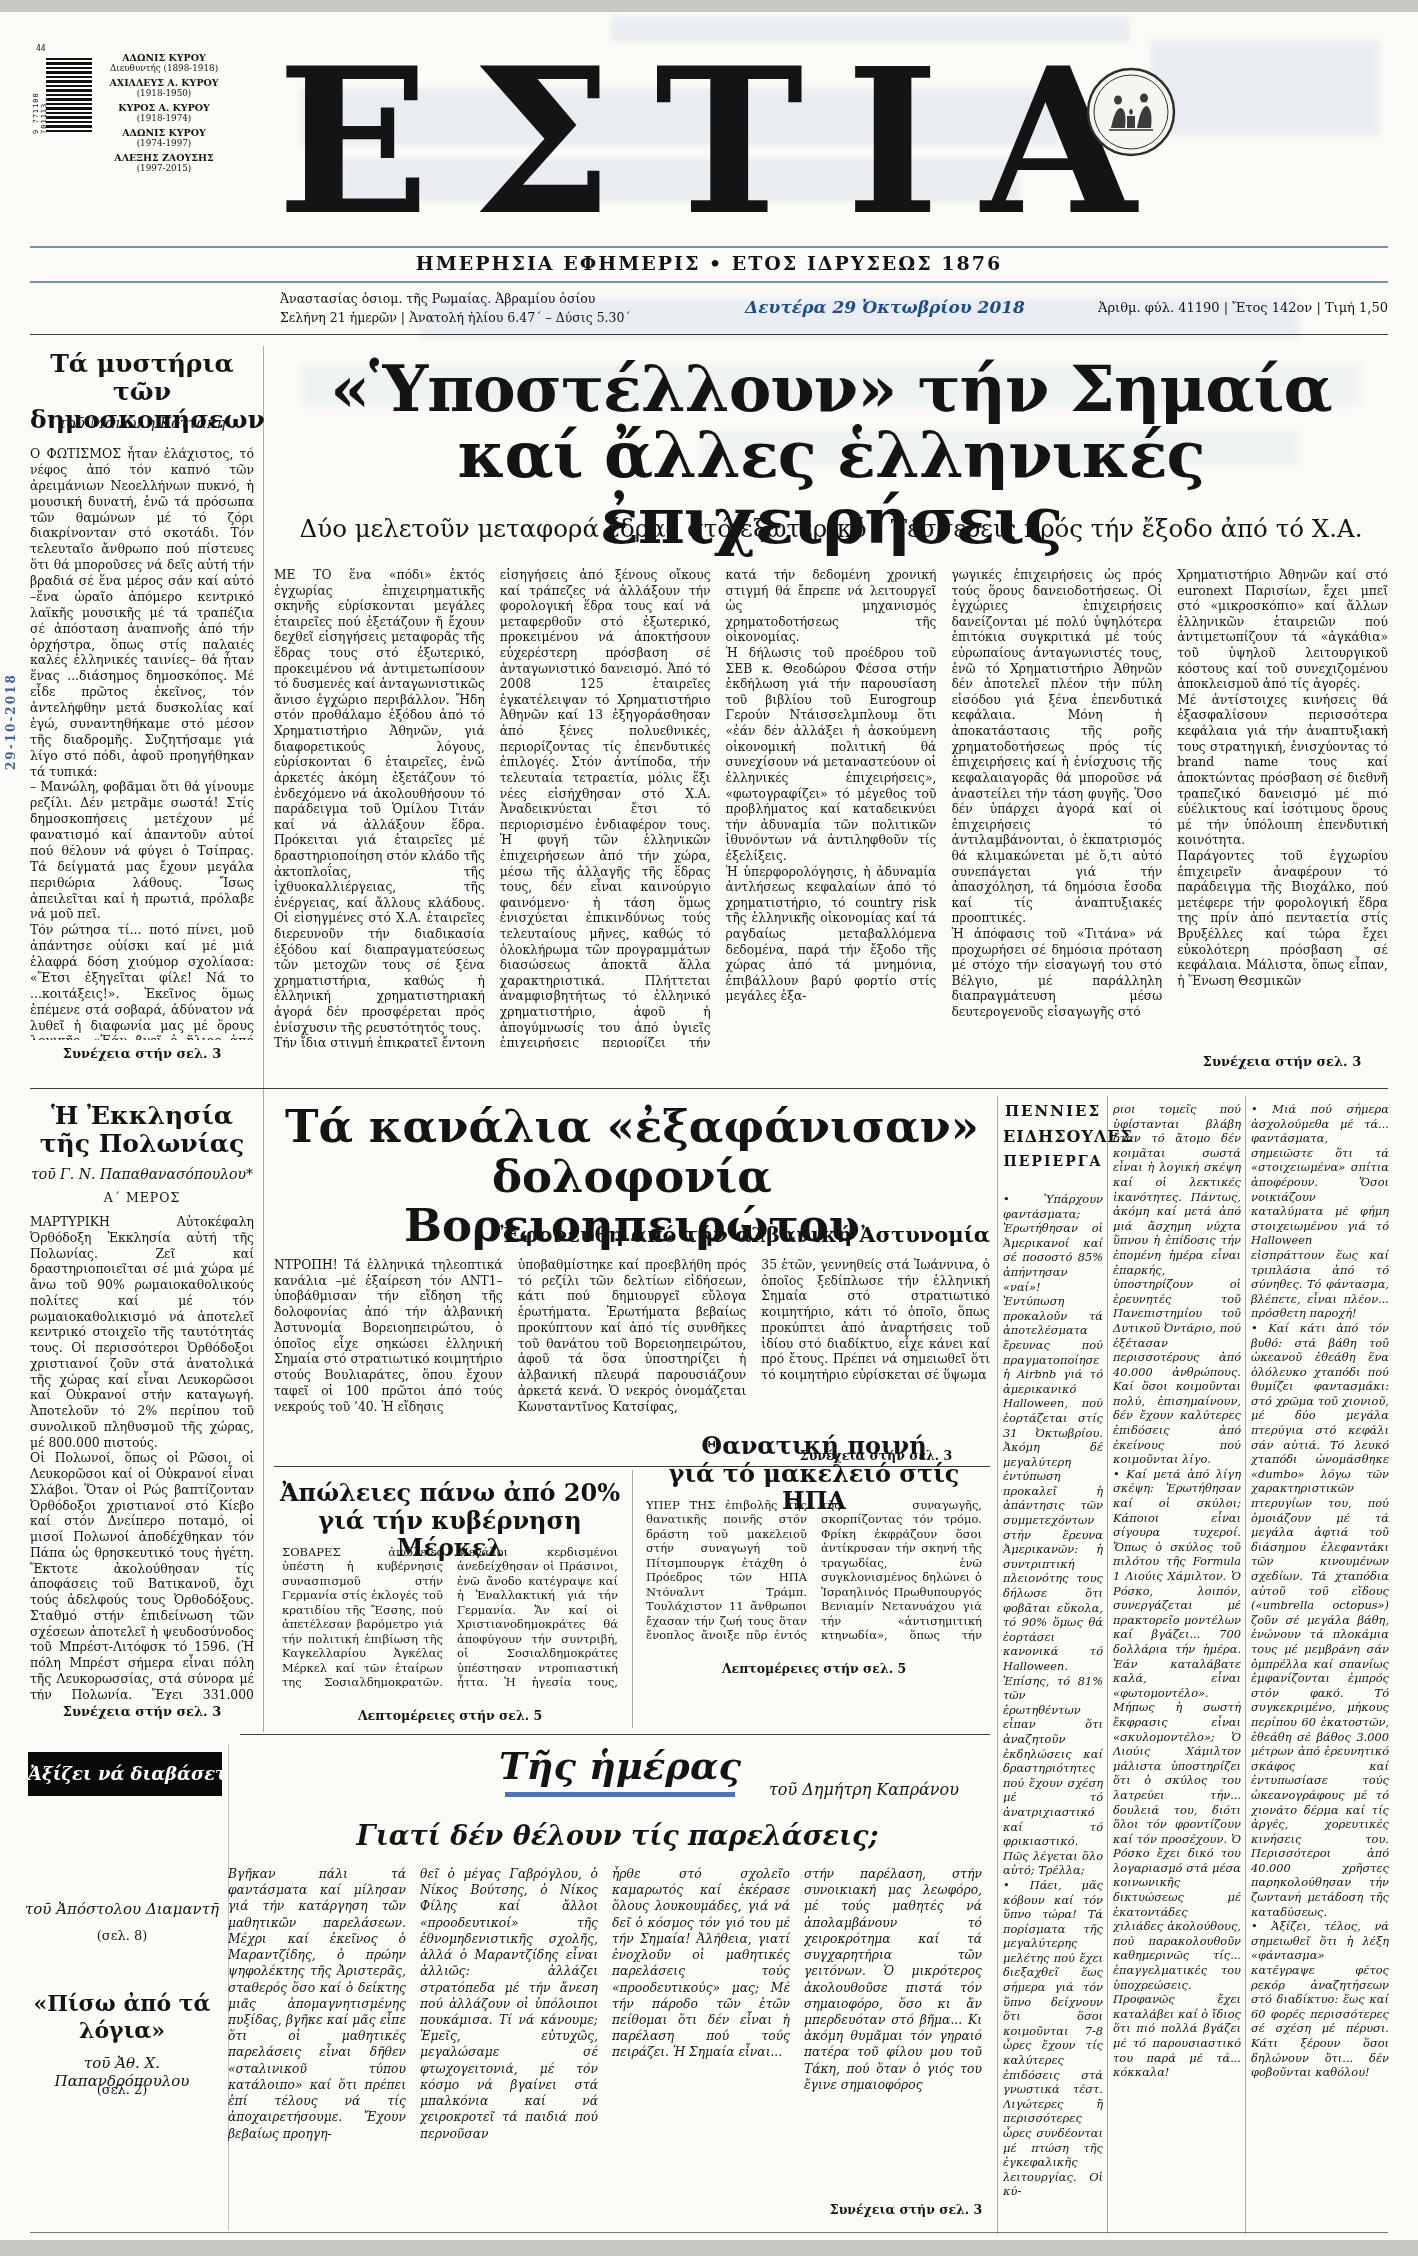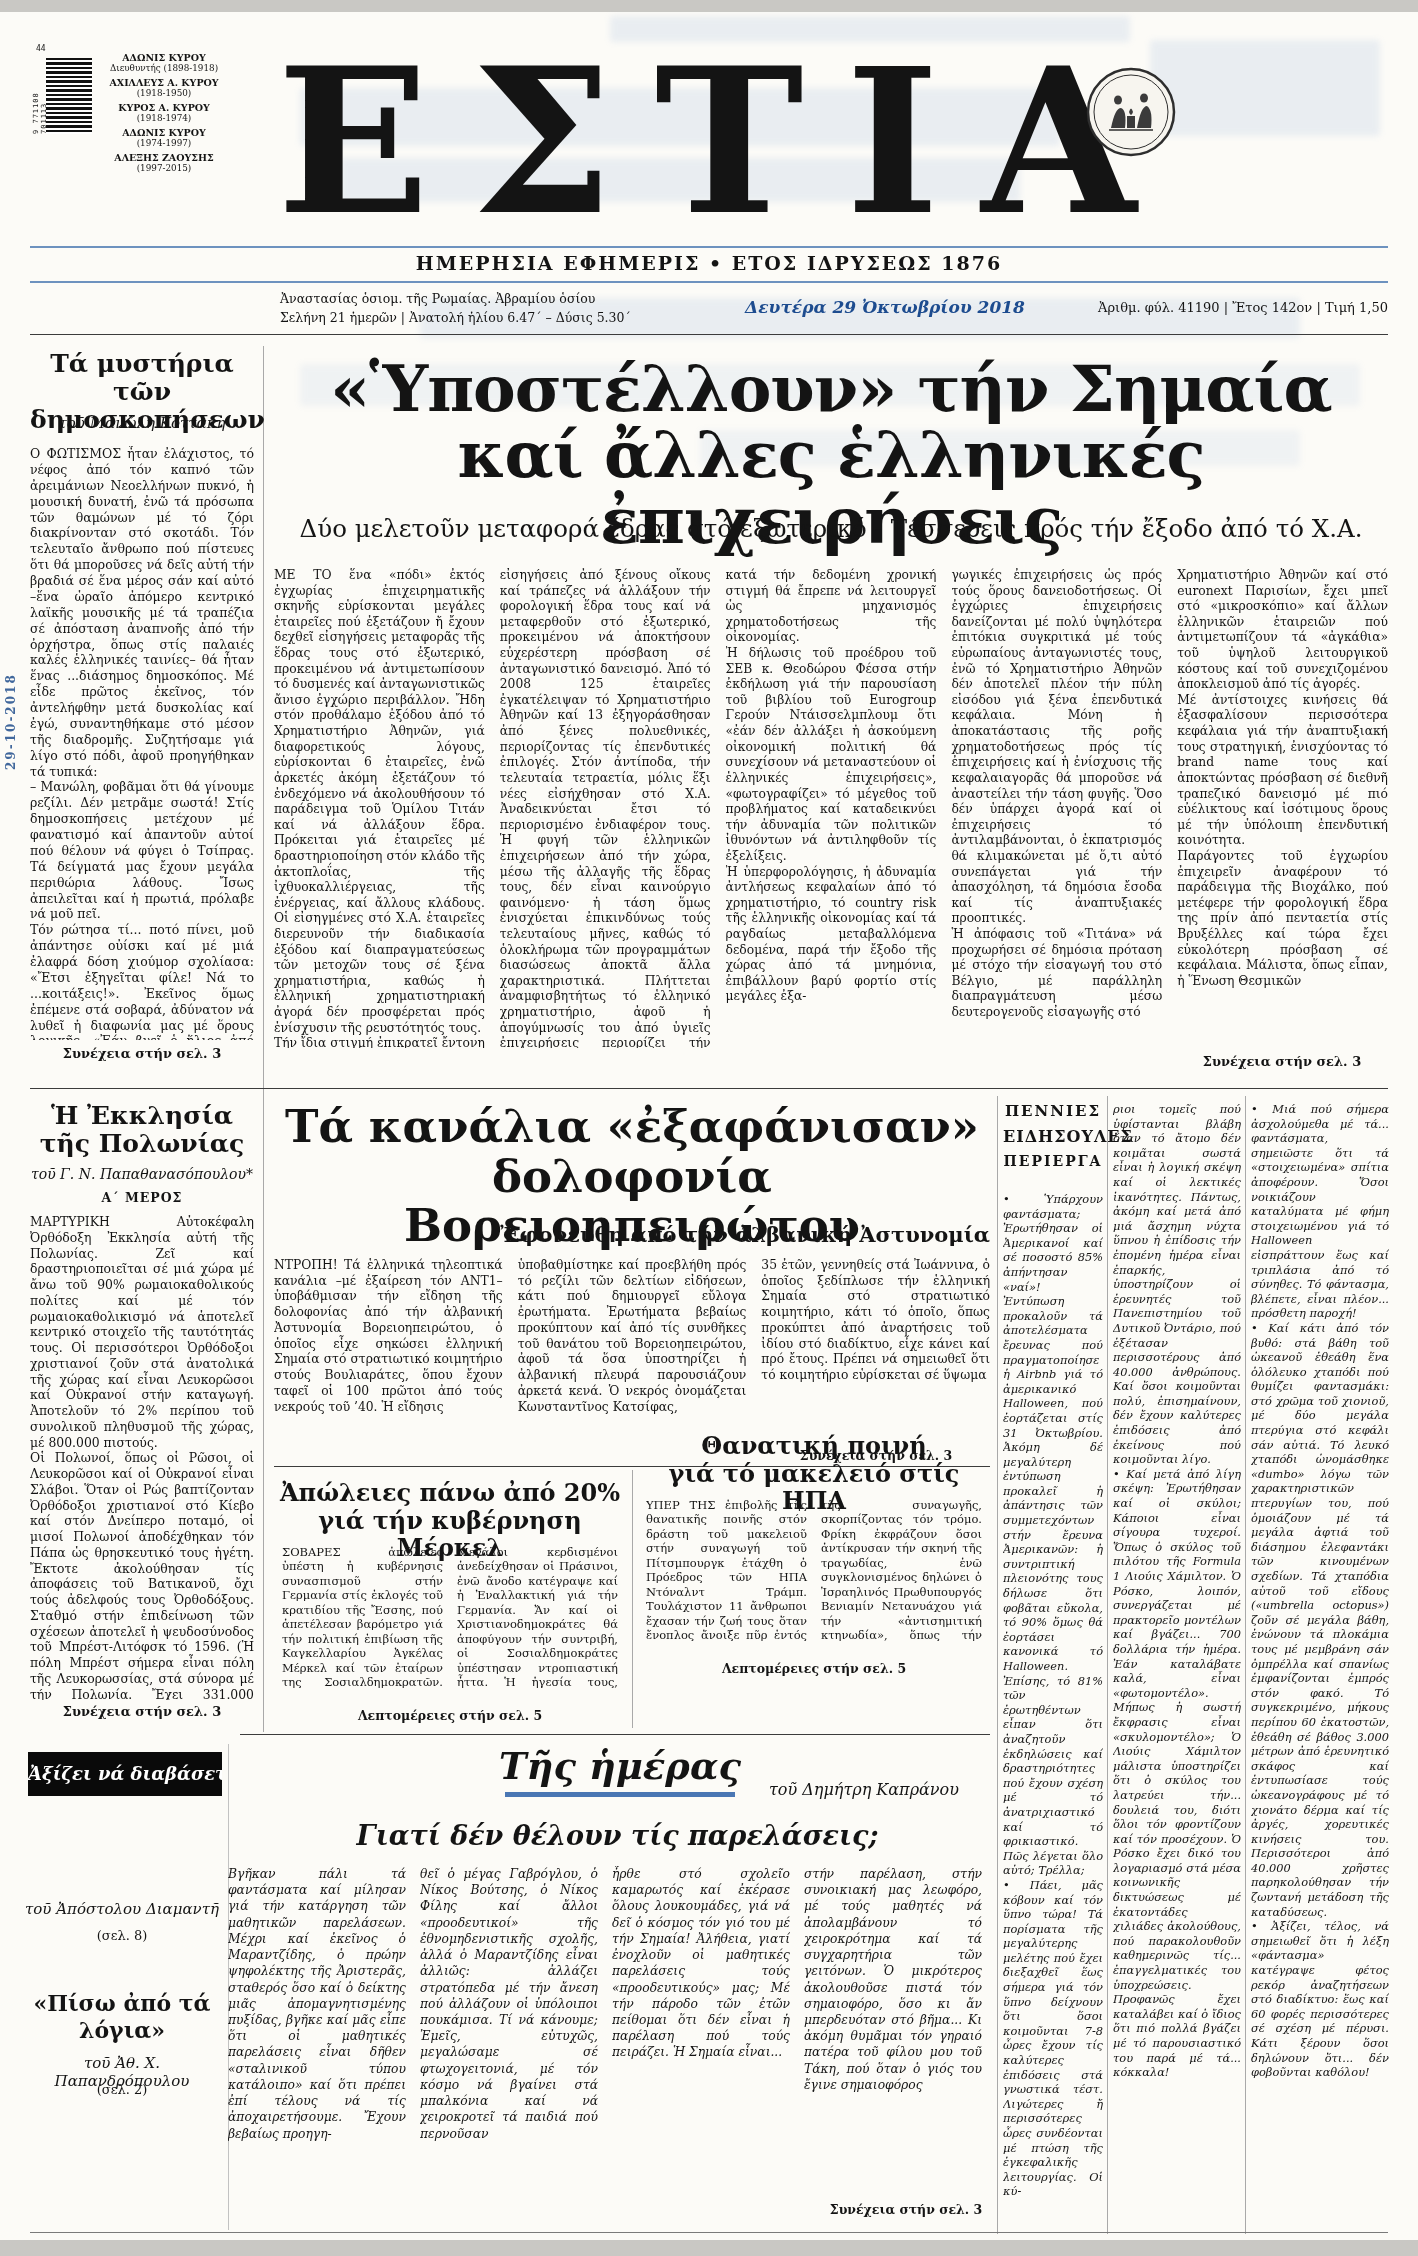--- a/index.html
+++ b/index.html
@@ -5,21 +5,21 @@
   * { margin:0; padding:0; box-sizing:border-box; }
   body { background:#b9b8b5; font-family:"DejaVu Serif","Liberation Serif",serif; }
   .page { position:relative; width:1418px; height:2256px; margin:0 auto;
           background:#fcfbf7; color:#141414; overflow:hidden; }
   .abs { position:absolute; }
   .rule { position:absolute; background:#3c3c3c; }
   .blue-rule { position:absolute; background:#6d92bf; }
   .vrule { position:absolute; background:#a9a9a9; width:1px; }
   .bleed { position:absolute; background:#8fadd6; opacity:.17; filter:blur(3px); border-radius:3px; }
   .center { text-align:center; }
-  .bold { font-weight:bold; }
+  .bold { font-weight:normal; }
   .italic { font-style:italic;margin-left:9px; }
   .pre { white-space:pre-line; }
   .jtext { text-align:justify; white-space:pre-line; overflow:hidden; }
   .edge-strip { position:absolute; left:0; width:1418px; background:#c9c8c4; }
 
   .masthead { font-weight:bold; font-size:200px; line-height:.78; letter-spacing:42px;
               text-indent:42px; white-space:nowrap; text-align:center; }
   .tagline { font-weight:bold; font-size:19px; letter-spacing:2px; }
   .infobar-small { font-size:12.5px; line-height:1.5; }
   .infobar-date { font-weight:bold; font-style:italic; font-size:17px; color:#1d4c8f; }

